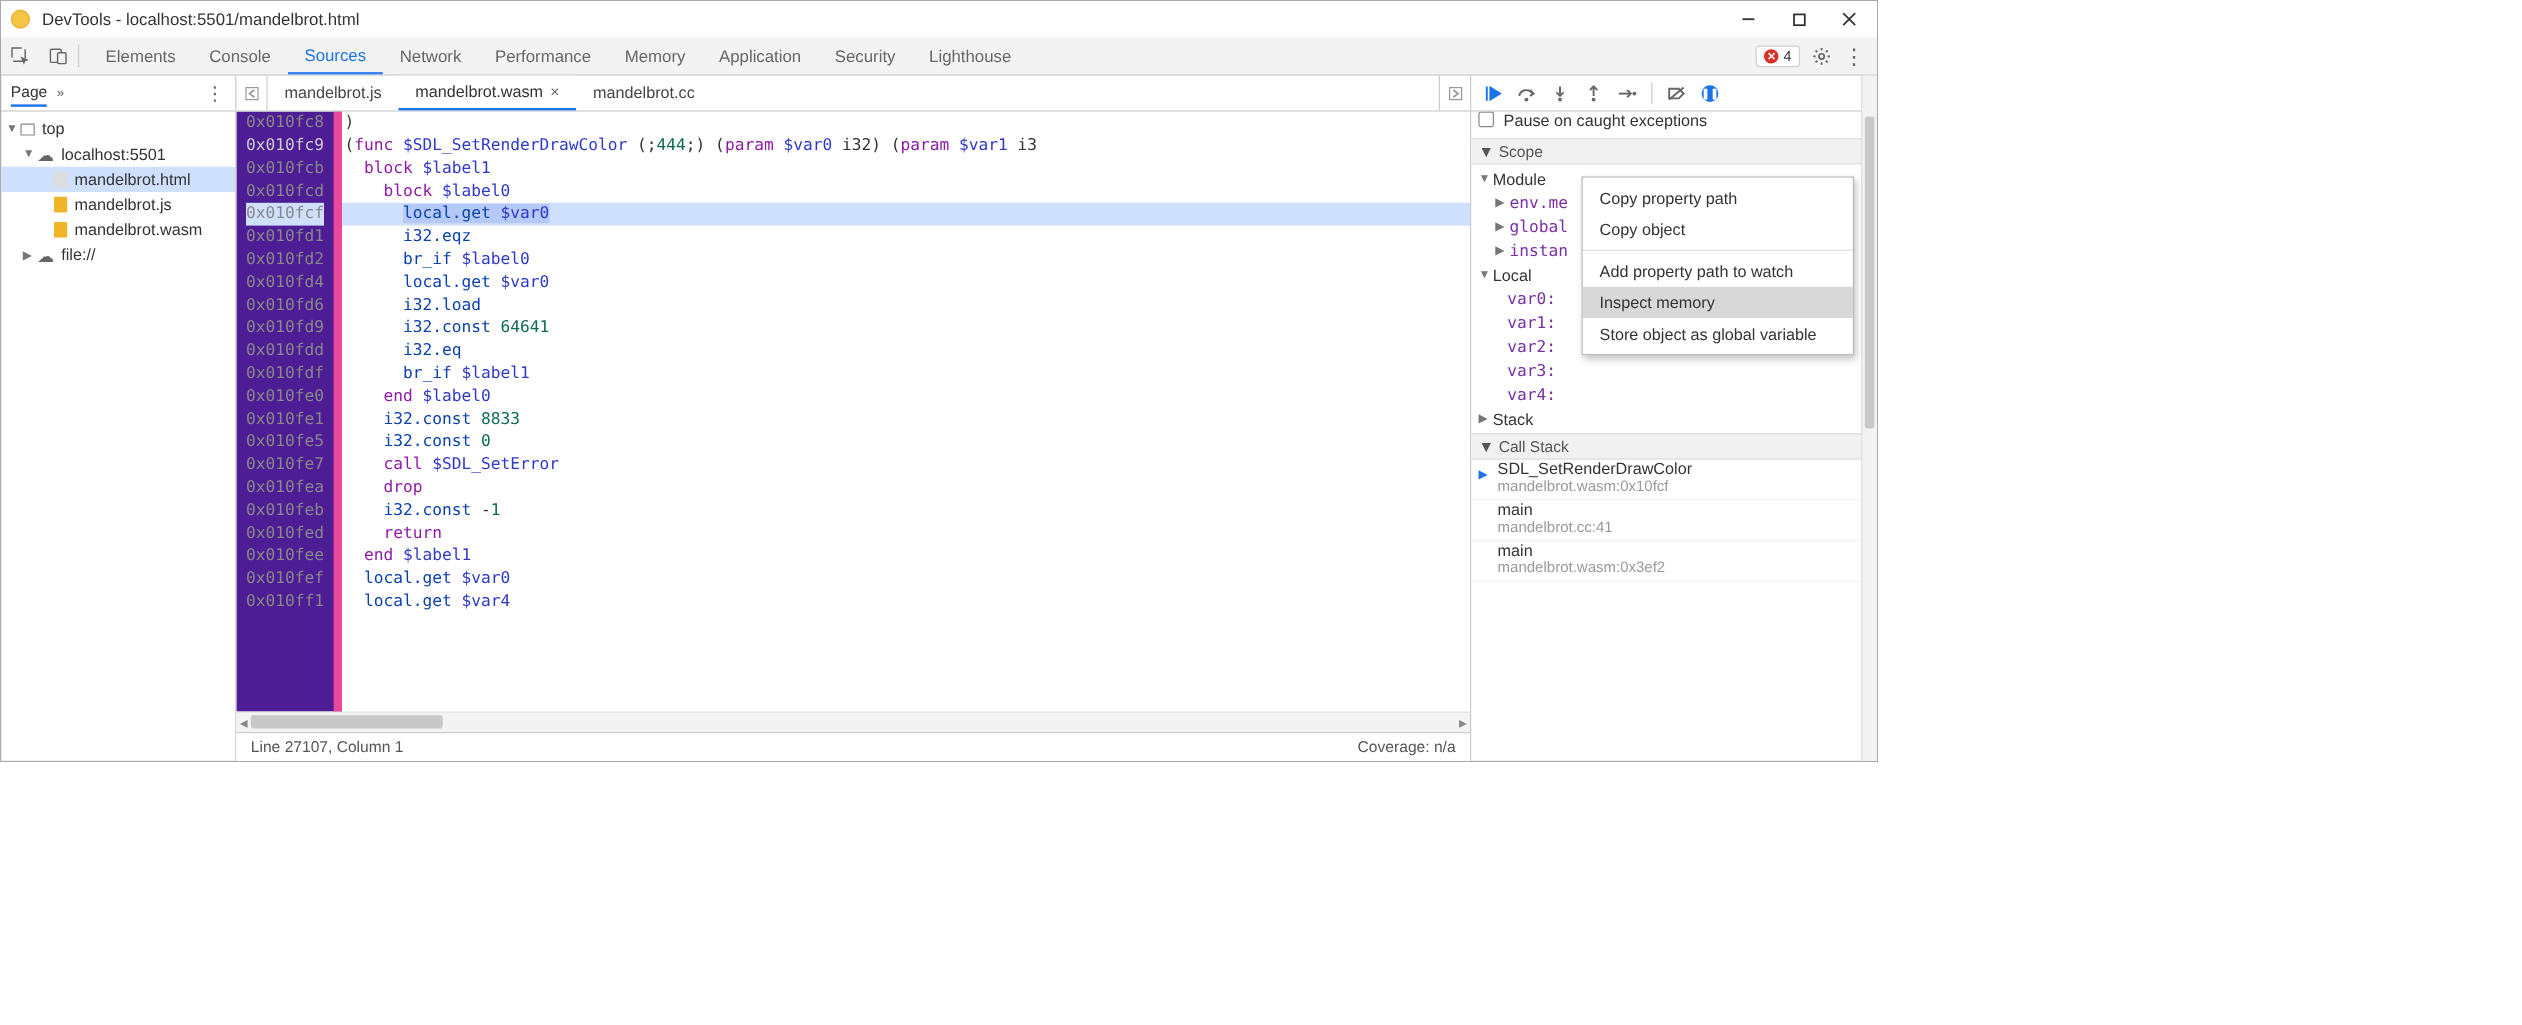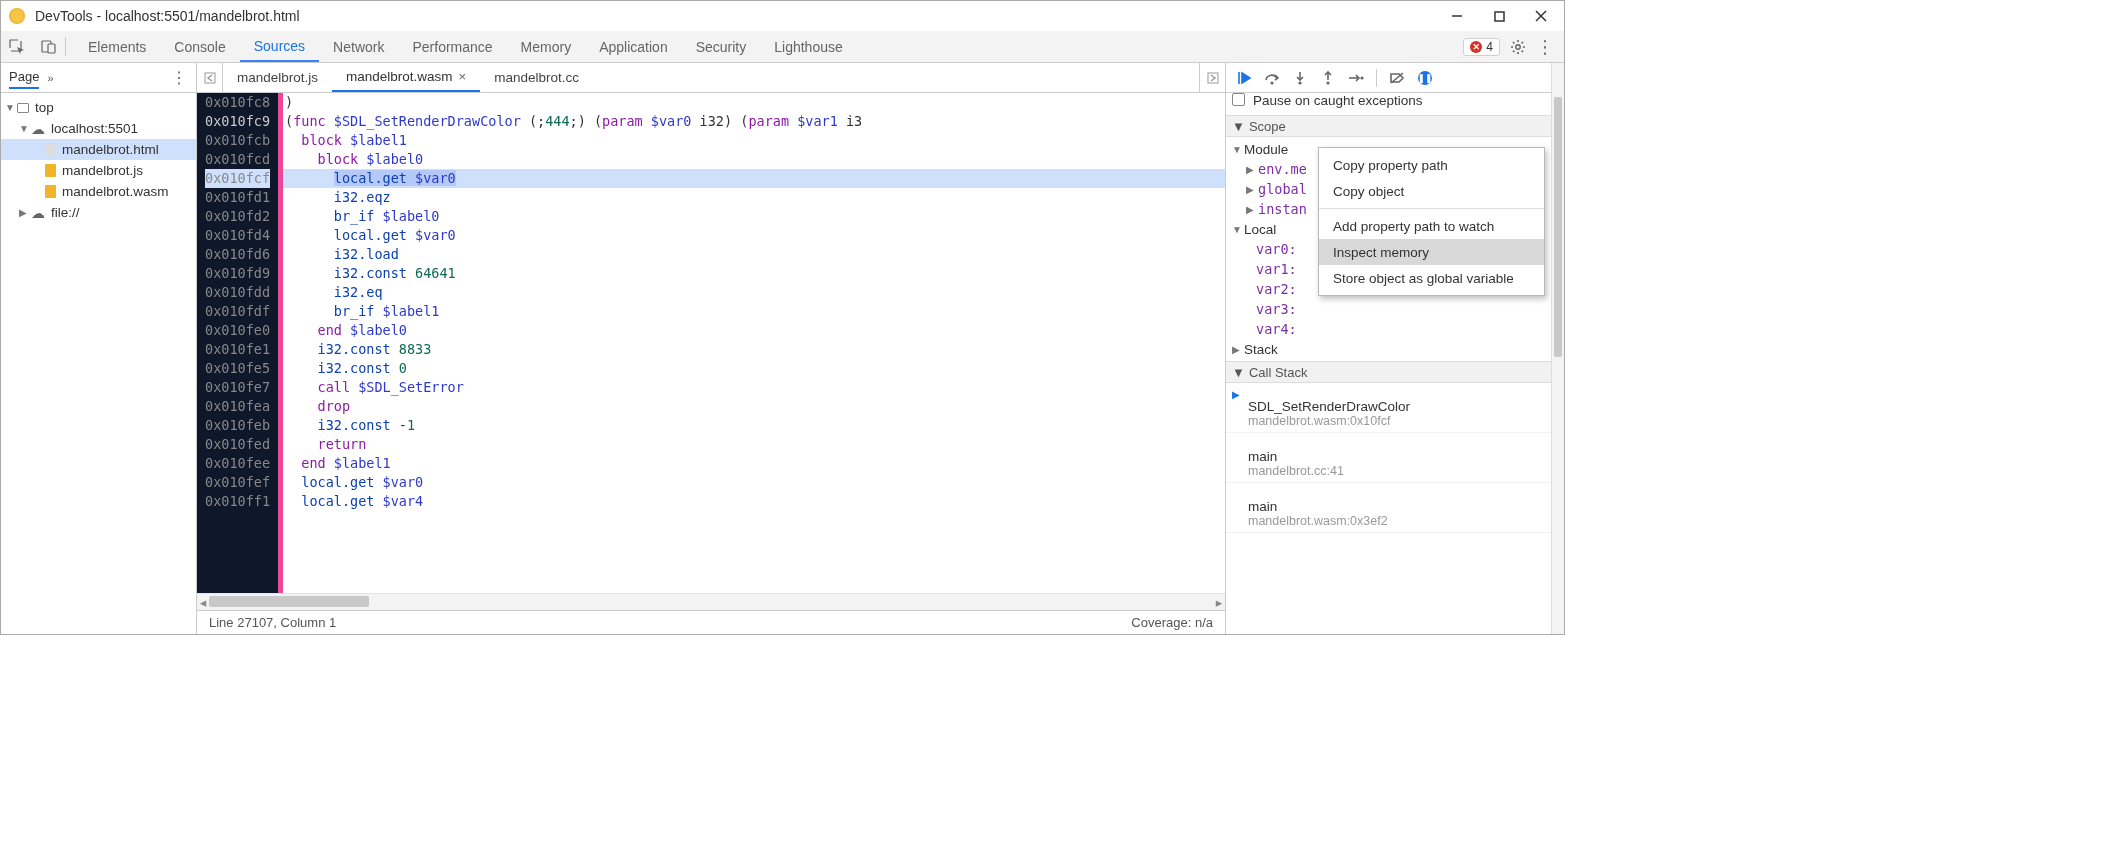--- a/index.html
+++ b/index.html
@@ -50,21 +50,21 @@
   .editor-col { flex: 1; display: flex; flex-direction: column; min-width: 0; border-right: 1px solid #ccc;}
   .file-tabs { height: 30px; border-bottom: 1px solid #ccc; display: flex; align-items: stretch; }
   .ft-btn { width: 26px; display: flex; align-items: center; justify-content: center; color: #888; border-right:1px solid #ccc;}
   .ft-btn.right { border-right:none; border-left:1px solid #ccc;}
   .file-tab { padding: 0 14px; display: flex; align-items: center; gap: 6px; font-size: 13.5px; color: #444; cursor: default; }
   .file-tab.active { border-bottom: 2px solid #1a73e8; color: #333; background:#fff;}
   .file-tab .close { font-size: 13px; color: #666; }
   .ft-spacer { flex:1; }
 
   .code-wrap { flex: 1; display: flex; overflow: hidden; font-family: Consolas, monospace; font-size: 13.5px; position:relative;}
-  .gutter { background: #0f172a; color: #888; padding: 0 8px; text-align: left; border-right: 5px solid #ec4899; user-select:none;}
+  .gutter { background: #4c1d95; color: #888; padding: 0 8px; text-align: left; border-right: 7px solid #ec4899; user-select:none;}
   .gutter .dim { color: #ccc; }
   .code { flex: 1; white-space: pre; overflow: hidden; position:relative;}
   .code-line { height: 19px; line-height: 19px; padding-left: 2px;}
   .kw { color: #8e1aa5; }
   .kw2 { color: #0c41ae; }
   .var { color: #2e39c9; }
   .num { color: #0c6b50; }
   .hl-line { background: #cfe0fd; }
   .hl-frag { background: #b4c9f7; border-radius:1px;}
   .hscroll { height: 17px; border-top: 1px solid #e5e5e5; background: #f3f3f3; display:flex; align-items:center;}
@@ -86,21 +86,21 @@
   
   .dbg-body { flex:1; overflow:hidden; font-size:13.5px; position:relative;}
   .dbg-row { display:flex; align-items:flex-start; height:22px; padding:0 6px;}
   .dbg-row .cb { width:13px;height:13px;border:1px solid #888;border-radius:2px;margin-right:8px;}
   .section-head { background:#f1f1f1; border-top:1px solid #ddd; border-bottom:1px solid #ddd; font-size:13px; color:#555; height:22px; display:flex;align-items:center; padding:0 6px; gap:4px;}
   .dbg-tree { padding: 2px 0;}
   .dbg-line { display:flex; align-items:center; height:20px; padding-left:6px;}
   .dbg-line .tw { width:10px; font-size:10px; color:#777; margin-right:2px;}
   .dsk { color:#7c2ea3; font-family: Consolas, monospace;}
   .mod-head { color:#333;}
-  .callstack-item { padding: 16px 10px 4px 22px; border-bottom:1px solid #f2f2f2; position:relative;}
+  .callstack-item { padding: 0 10px 4px 22px; border-bottom:1px solid #f2f2f2; position:relative;}
   .callstack-item .cs-name { font-size:13.5px; color:#333;}
   .callstack-item .cs-loc { font-size:12.5px; color:#999; text-align:left;}
   .callstack-item.active::before { content:"▶"; position:absolute; left:6px; top:6px; color:#1a73e8; font-size:10px;}
 
   
   .ctx-menu { position:absolute; top:10px; left:92px; right:6px; background:#fff; border:1px solid #b9b9b9; box-shadow:2px 3px 6px rgba(0,0,0,0.25); z-index:10; padding:4px 0;}
   .ctx-item { height:26px; display:flex; align-items:center; padding:0 14px; font-size:13.5px; color:#333; white-space:nowrap;}
   .ctx-item.hov { background:#d8d8d8;}
   .ctx-sep { height:1px; background:#ddd; margin:4px 0;}
   

